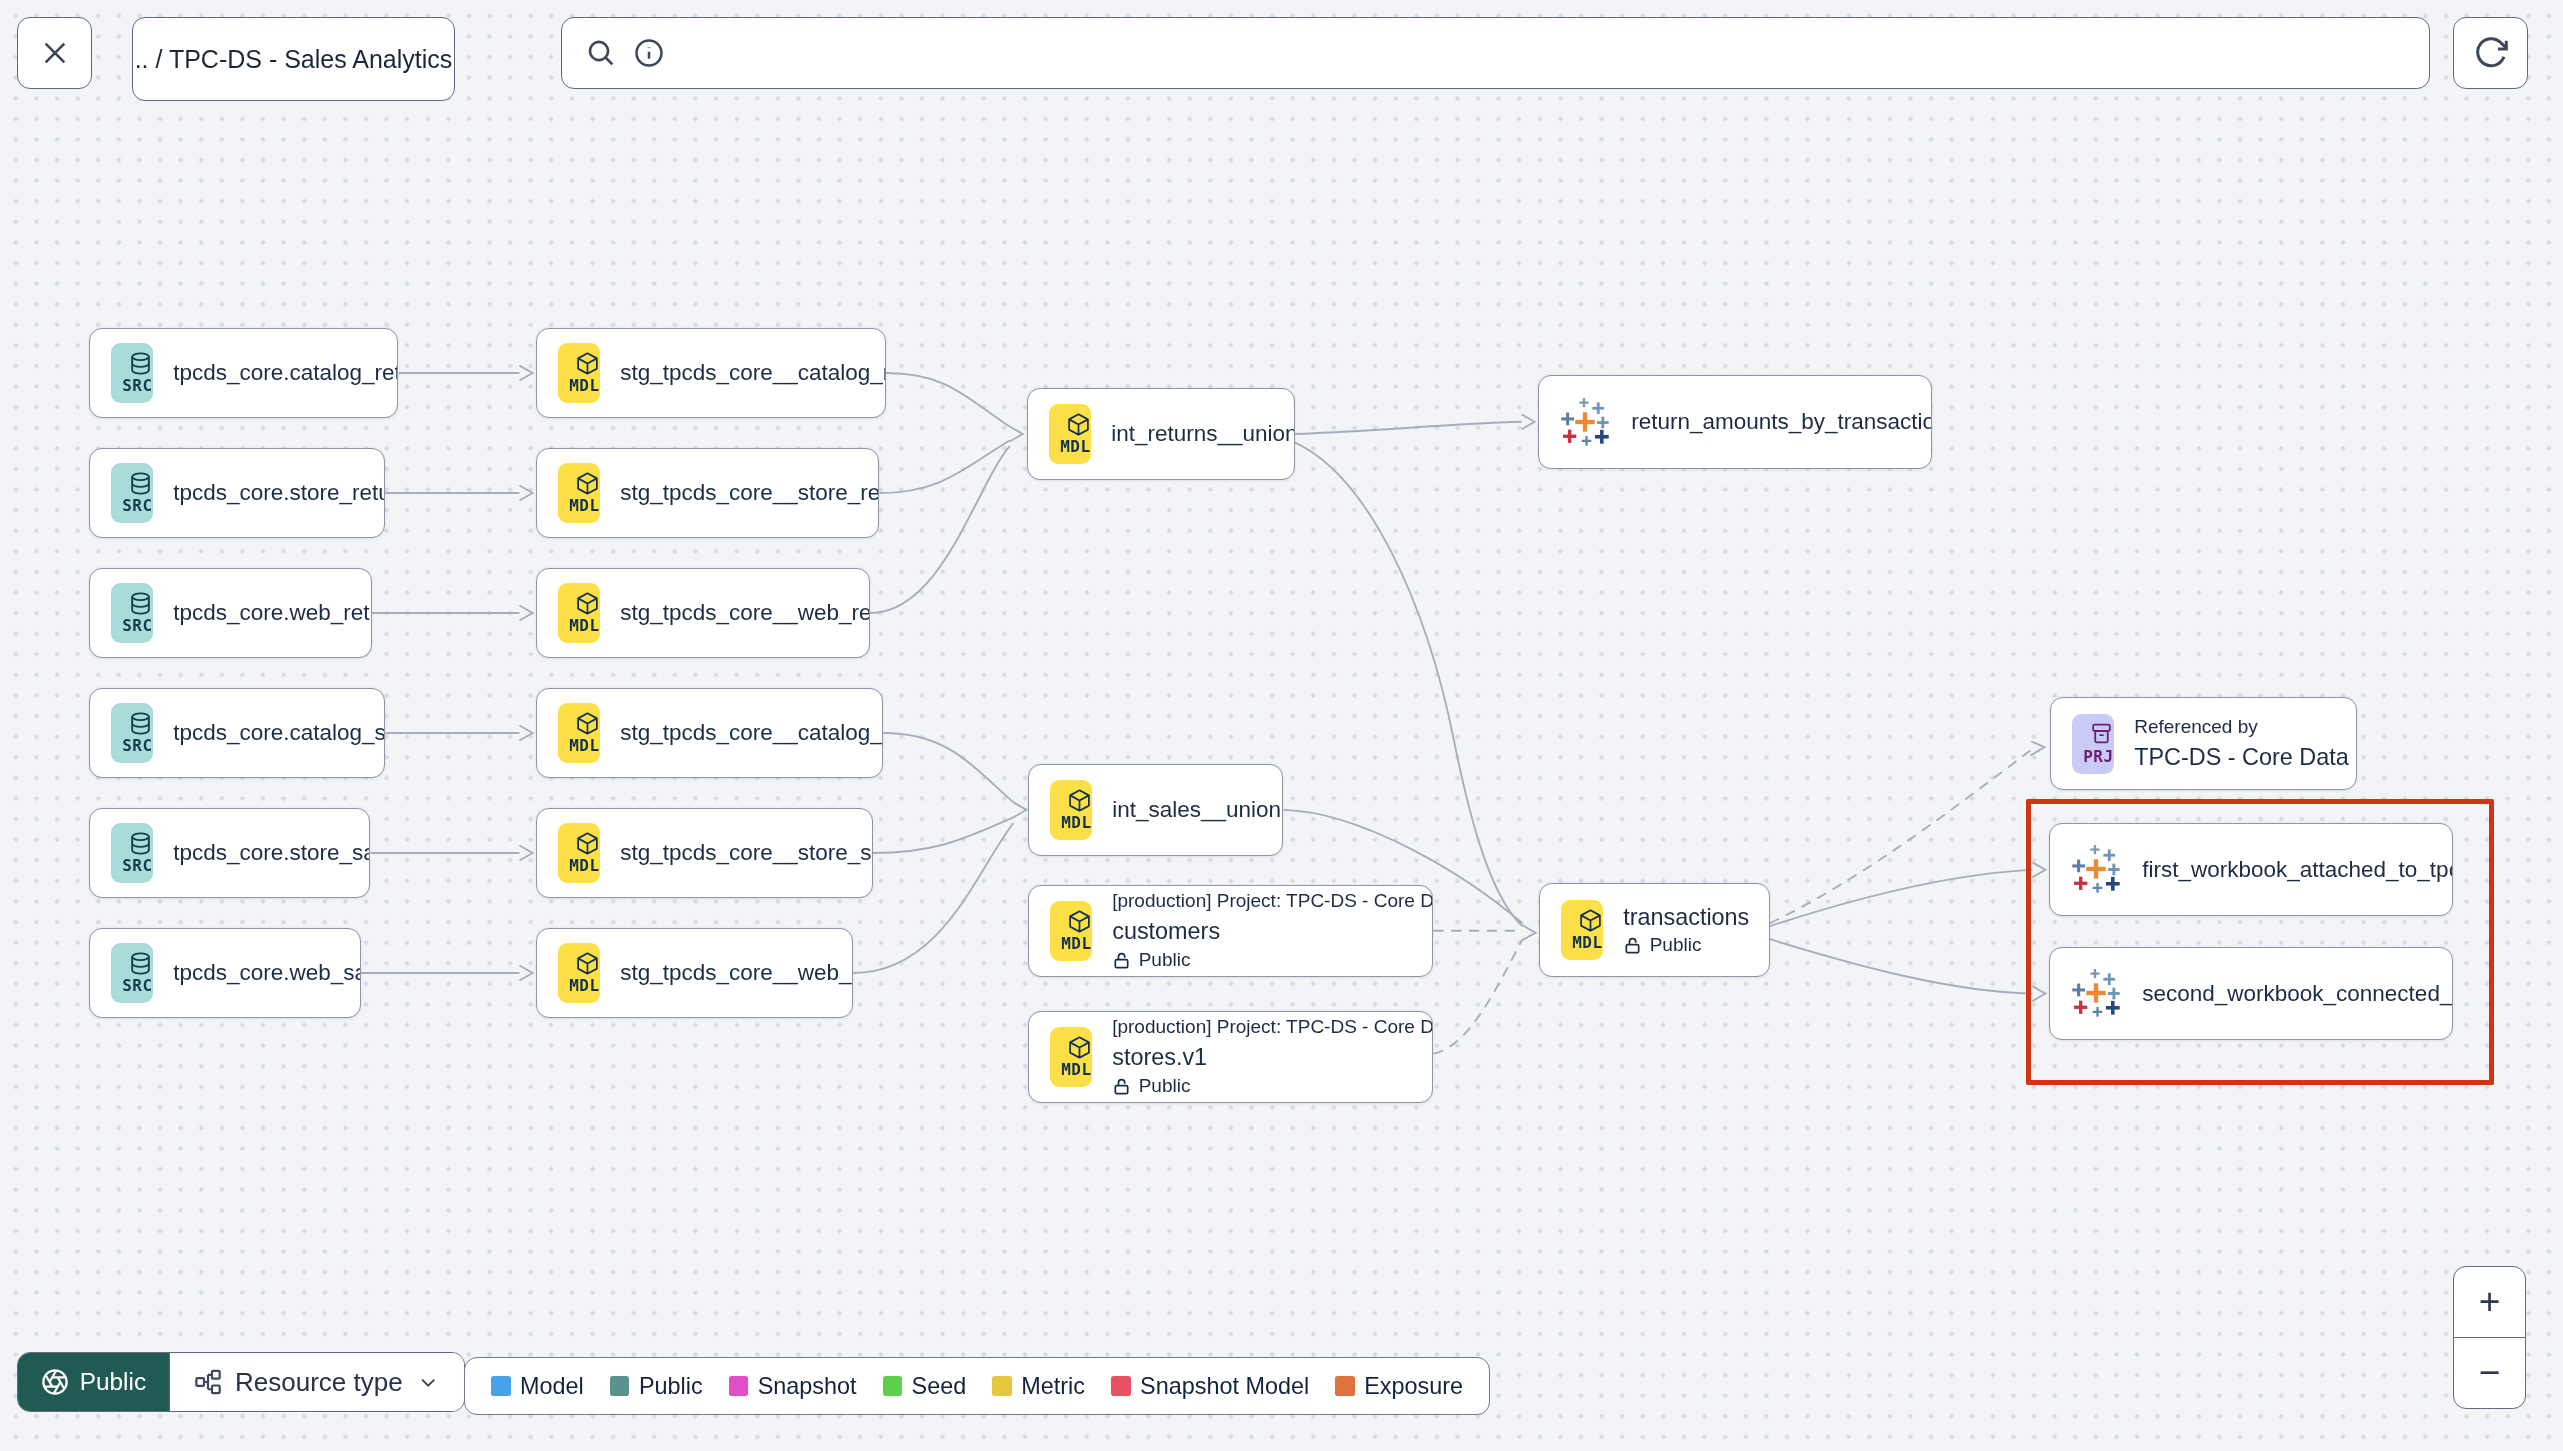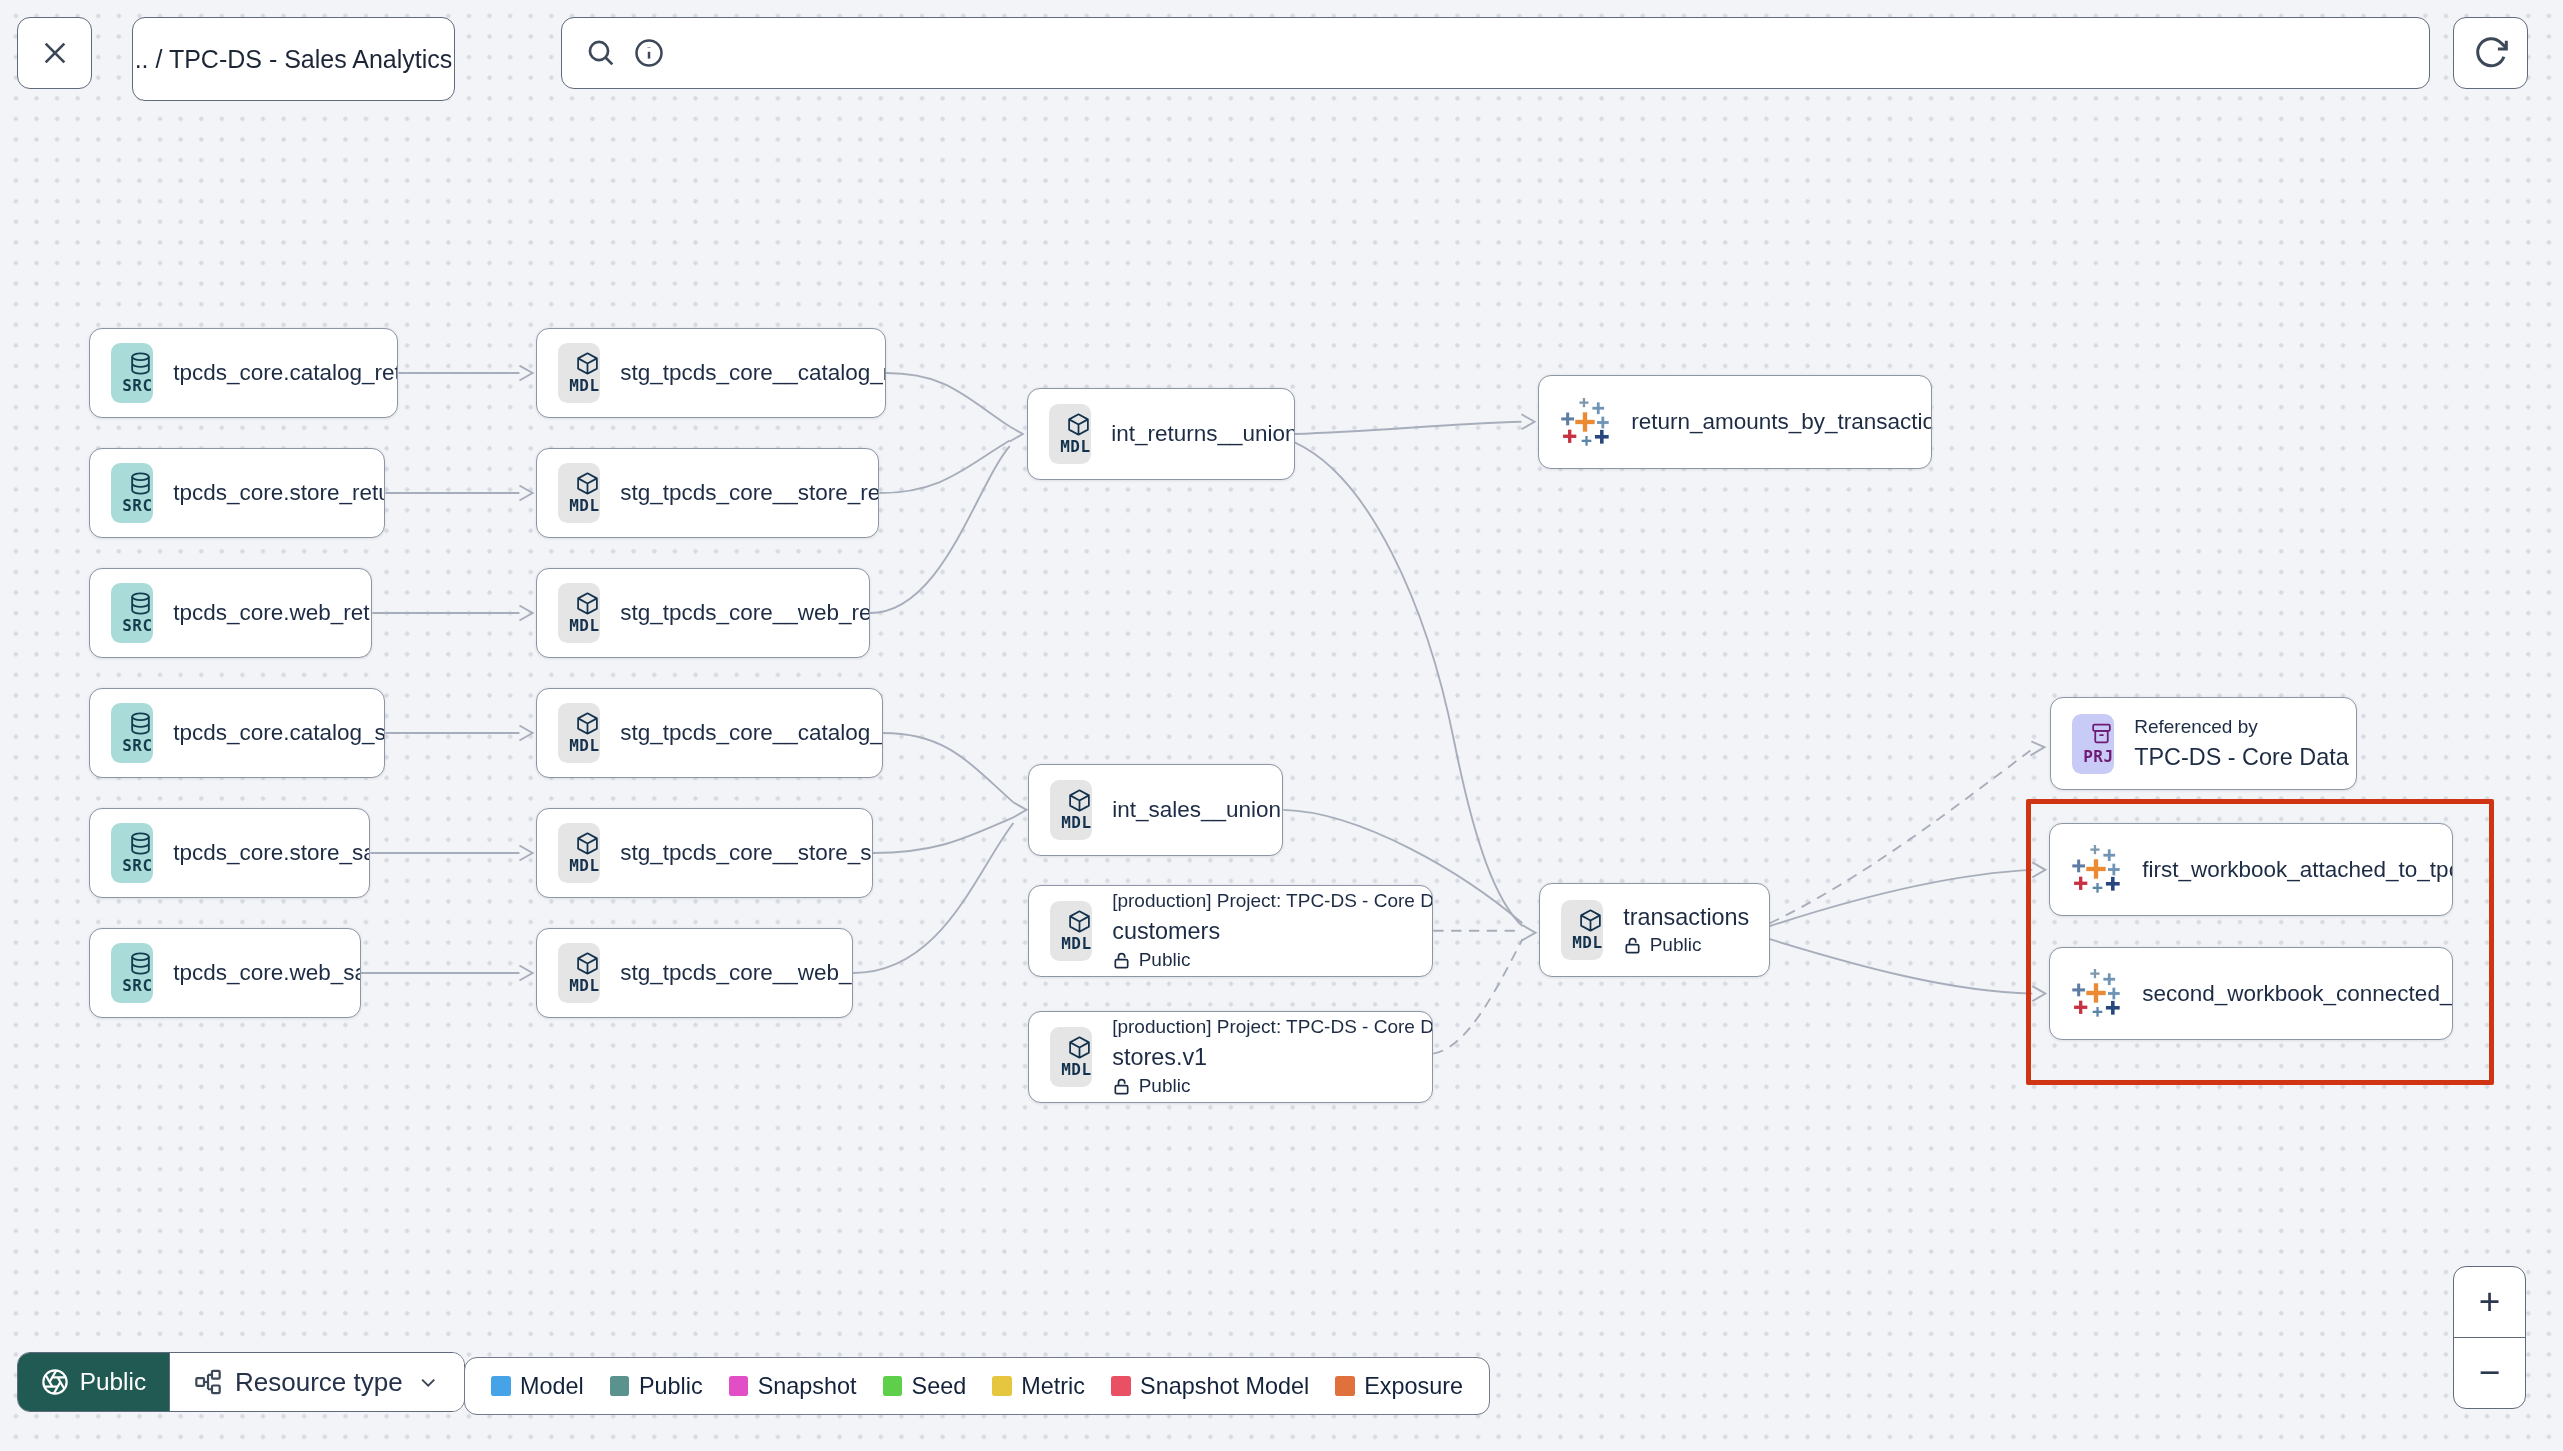--- a/index.html
+++ b/index.html
@@ -24,21 +24,21 @@
     display:flex;align-items:center;gap:20.6px;padding:0 20.6px;box-sizing:border-box;
     white-space:nowrap;overflow:hidden;cursor:pointer;
   }
   .badge{
     flex:0 0 auto;width:42px;height:60px;border-radius:9.4px;
     display:flex;flex-direction:column;align-items:flex-end;justify-content:center;gap:0.9px;
     font-family:"DejaVu Sans Mono",monospace;font-size:16px;font-weight:600;letter-spacing:0.5px;
   }
   .badge svg{width:25px;height:25px;}
   .badge.src{background:#a9dcd8;color:#153c4e;}
-  .badge.mdl{background:#e5e5e5;color:#14324e;}
+  .badge.mdl{background:#fde047;color:#14324e;}
   .badge.prj{background:#c7cbf5;color:#701a75;}
   .node-title{font-size:22.5px;color:#1d2c44;}
   .node-col{display:flex;flex-direction:column;justify-content:center;gap:3.7px;line-height:1.2;}
   .node-sub{font-size:19px;color:#1d2c44;}
   .node-main{font-size:23.4px;color:#1d2c44;}
   .access{display:flex;align-items:center;gap:7.5px;font-size:19px;color:#1d2c44;}
   .access svg{width:19px;height:19px;stroke:#1d2c44;stroke-width:1.8;fill:none;}
   .tab-icon{width:51px;height:51px;flex:0 0 auto;}
   .highlight-rect{
     position:absolute;border:5.6px solid #cf3413;border-radius:1.9px;pointer-events:none;

